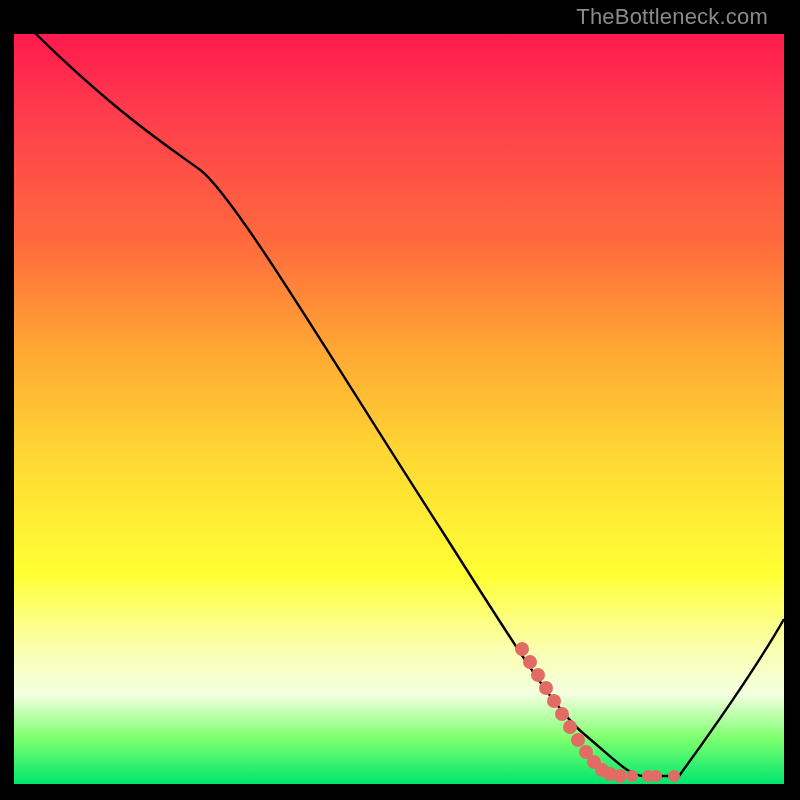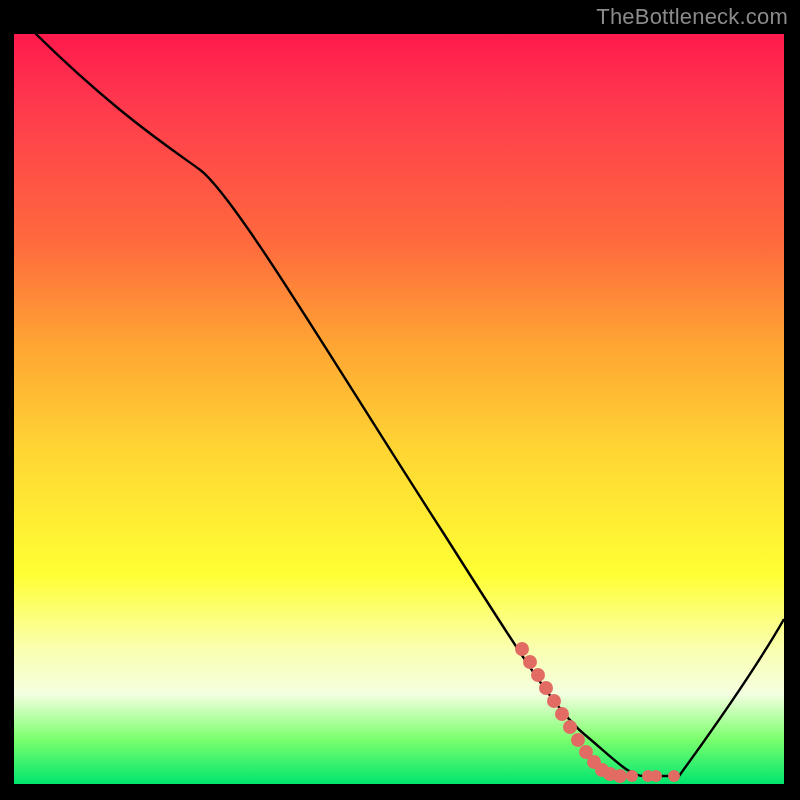--- a/index.html
+++ b/index.html
@@ -26,21 +26,21 @@
       #ffff33 72%,
       #faffb0 82%,
       #f4ffe0 88%,
       #7cff6e 94%,
       #00e56e 100%
     );
   }
   .watermark {
     position: absolute;
     top: 4px;
-    right: 12px;
+    right: 32px;
     color: #8a8a8a;
     font-size: 22px;
     font-weight: 500;
     letter-spacing: 0.2px;
   }
   svg.curve {
     position: absolute;
     left: 0;
     top: 0;
     width: 770px;

